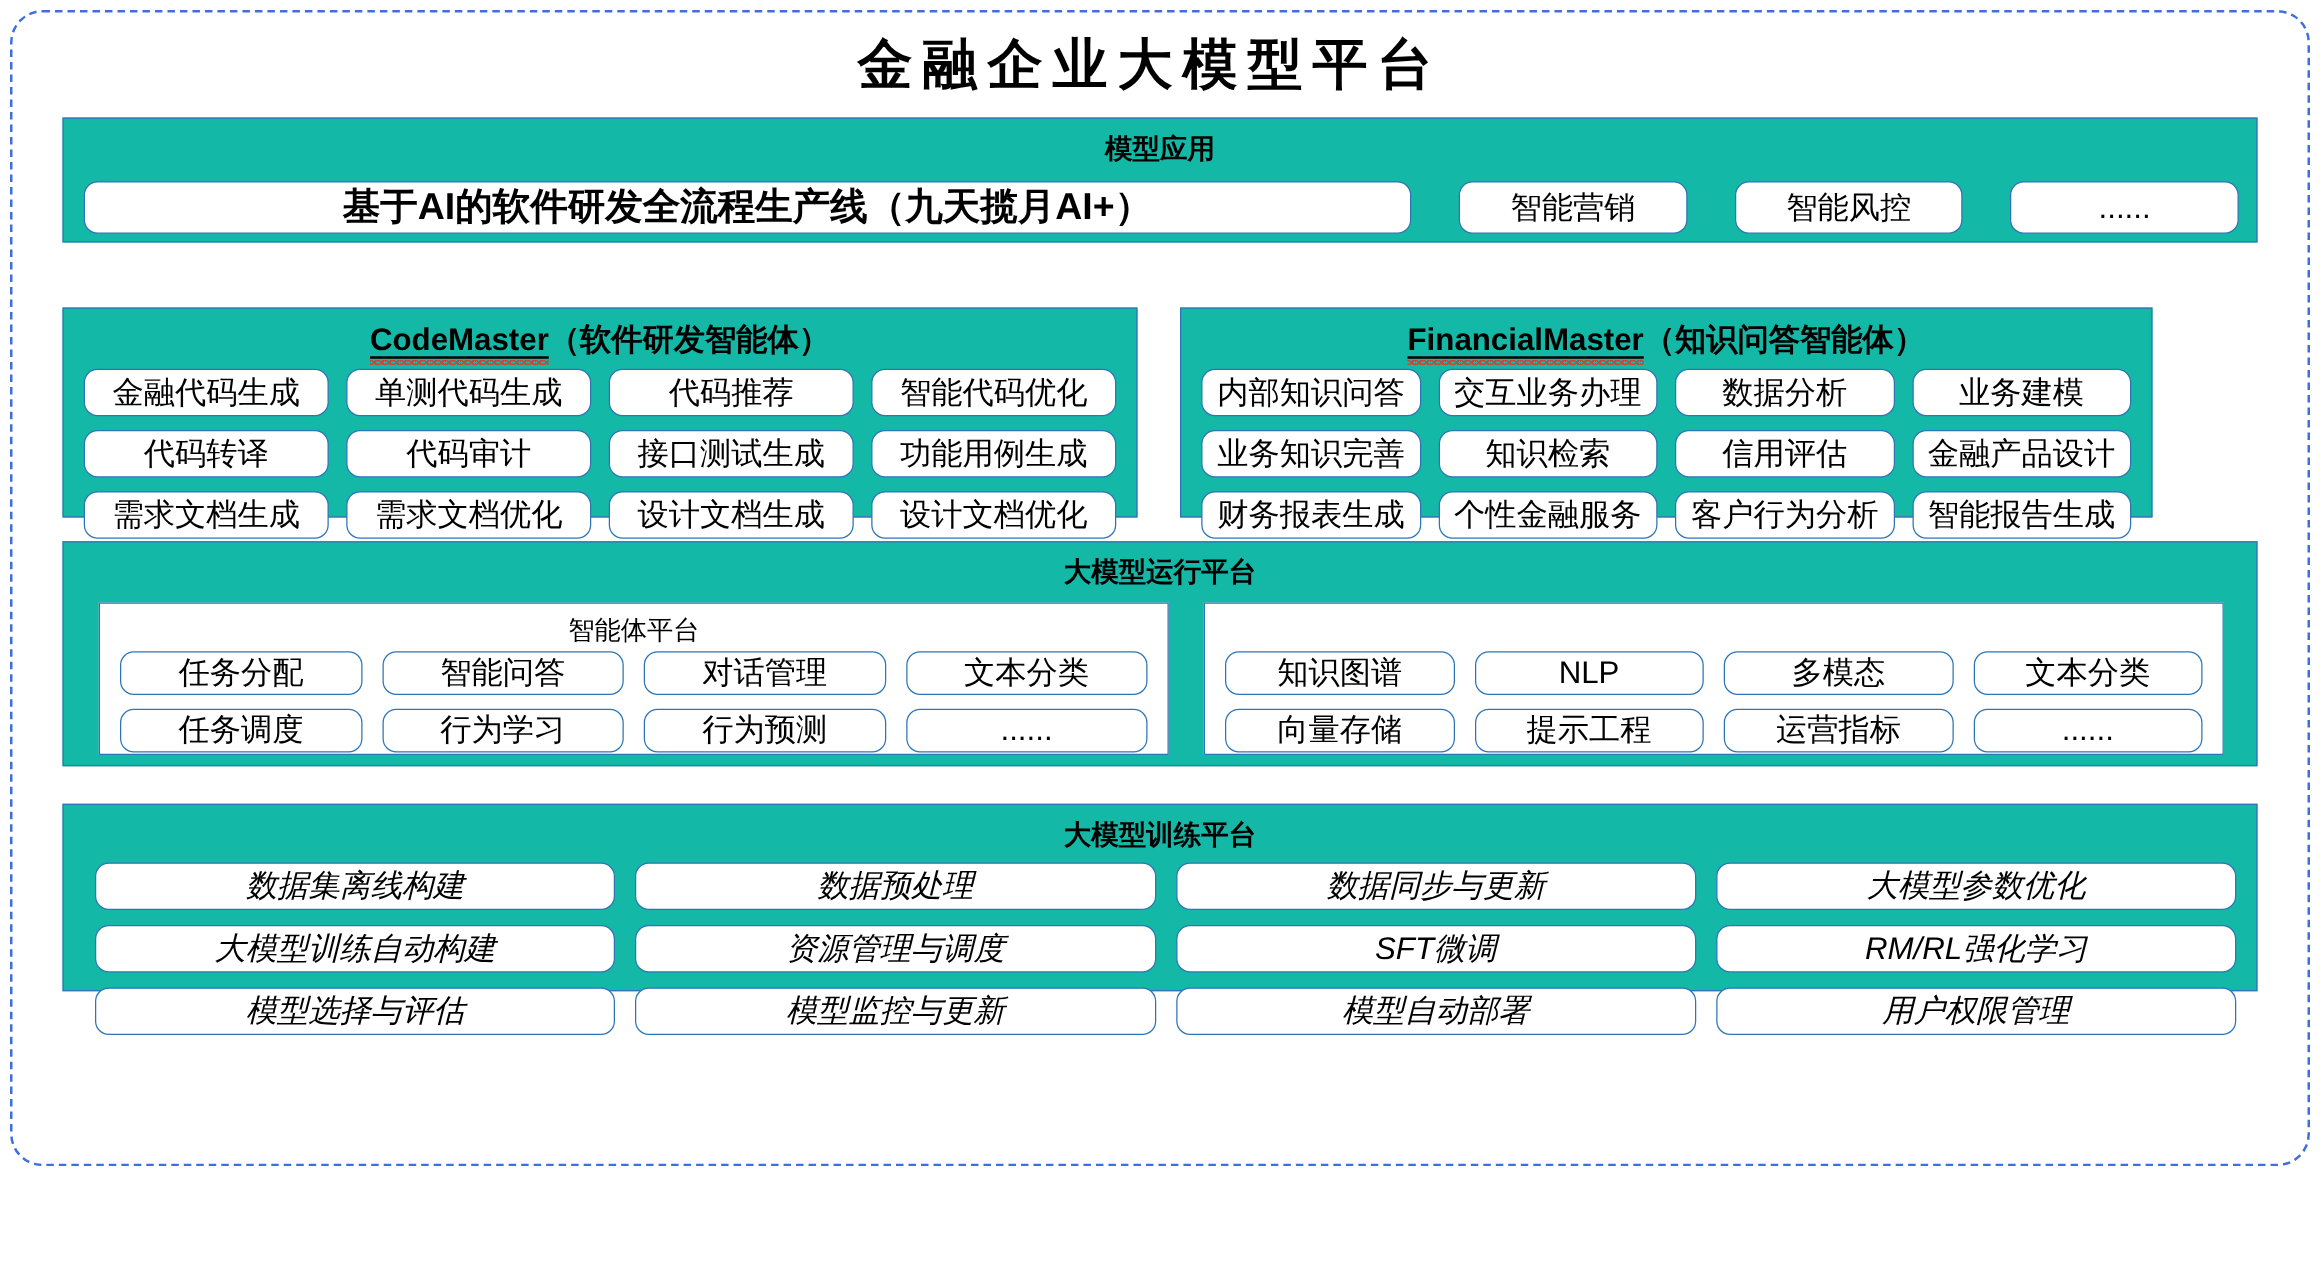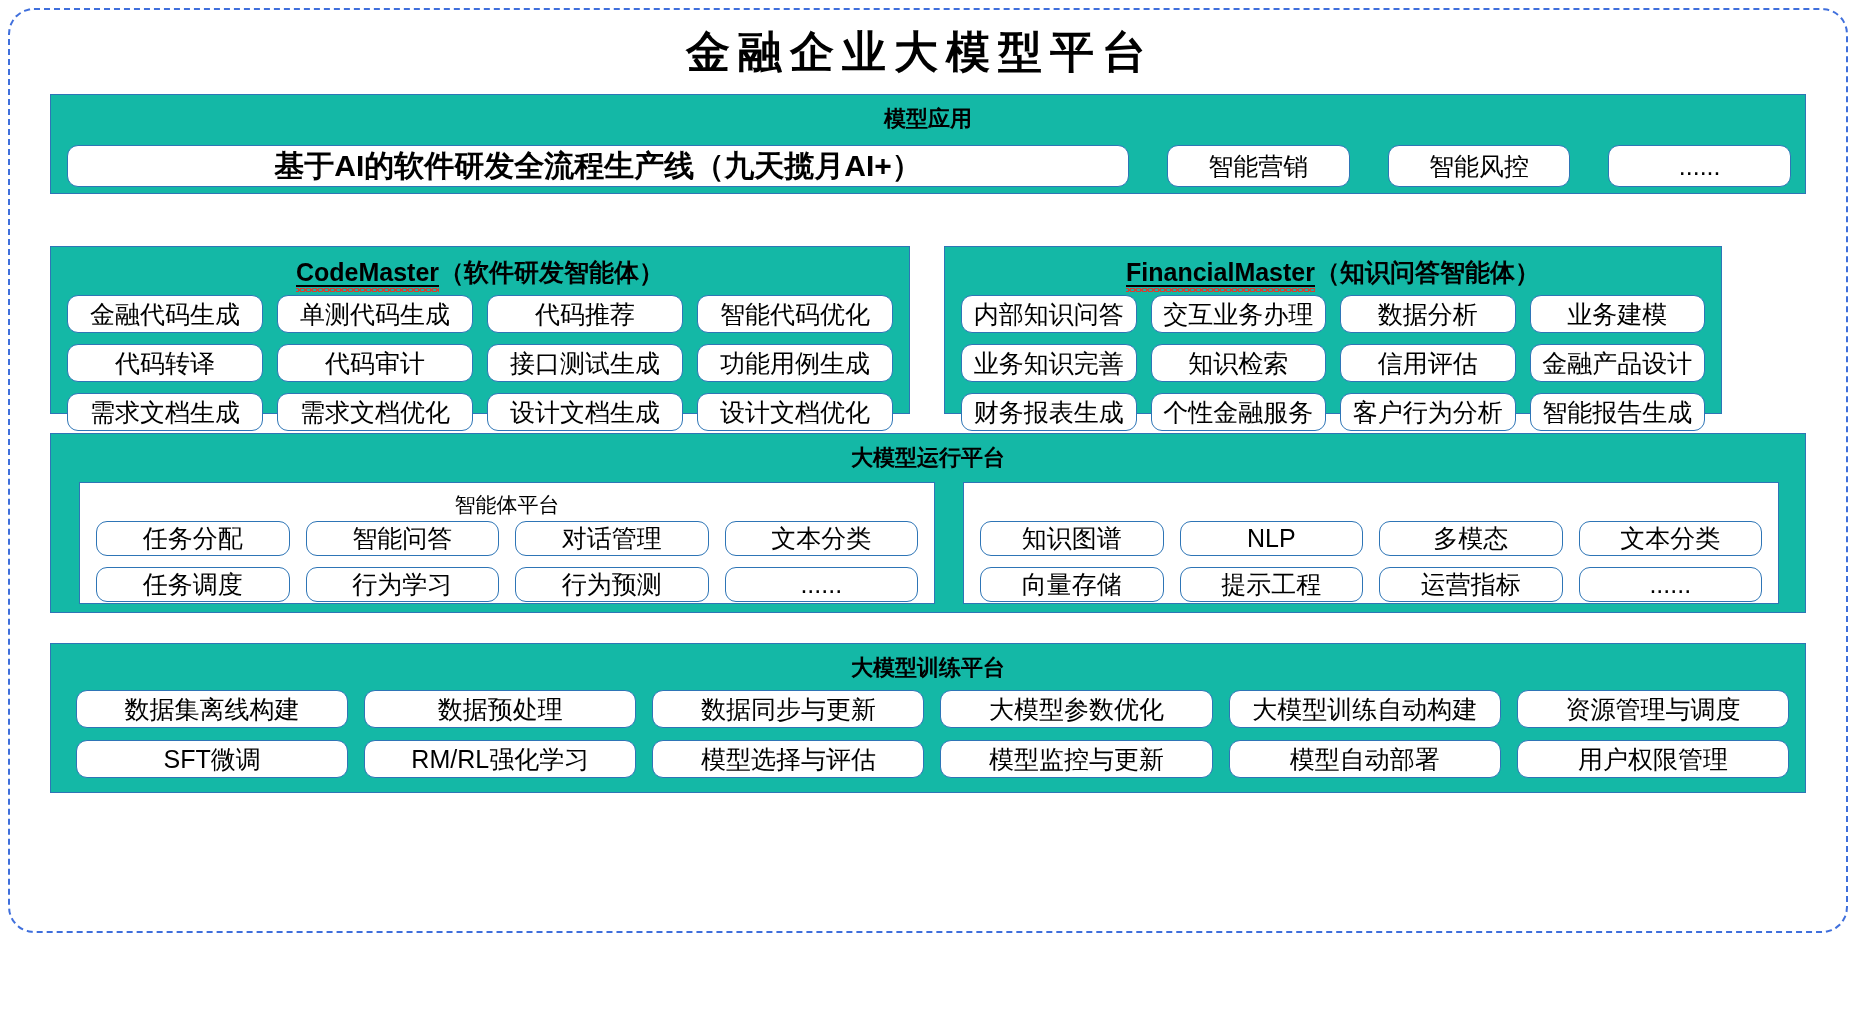--- a/index.html
+++ b/index.html
@@ -173,23 +173,24 @@
   }
 
   
   #sec-train { left: 50px; top: 643px; width: 1756px; height: 150px; }
   #train-grid {
     position: absolute;
     left: 25px;
     right: 16px;
     top: 46px;
     display: grid;
-    grid-template-columns: repeat(6, 1fr);
+    grid-template-columns: repeat(4, 1fr);
     grid-auto-rows: 38px;
     gap: 12px 16px;
+    font-style: italic;
   }
 
   
   .base-bar {
     position: absolute;
     left: 8px;
     top: 955px;
     width: 1840px;
     height: 60px;
     background: #2e6cbe;

